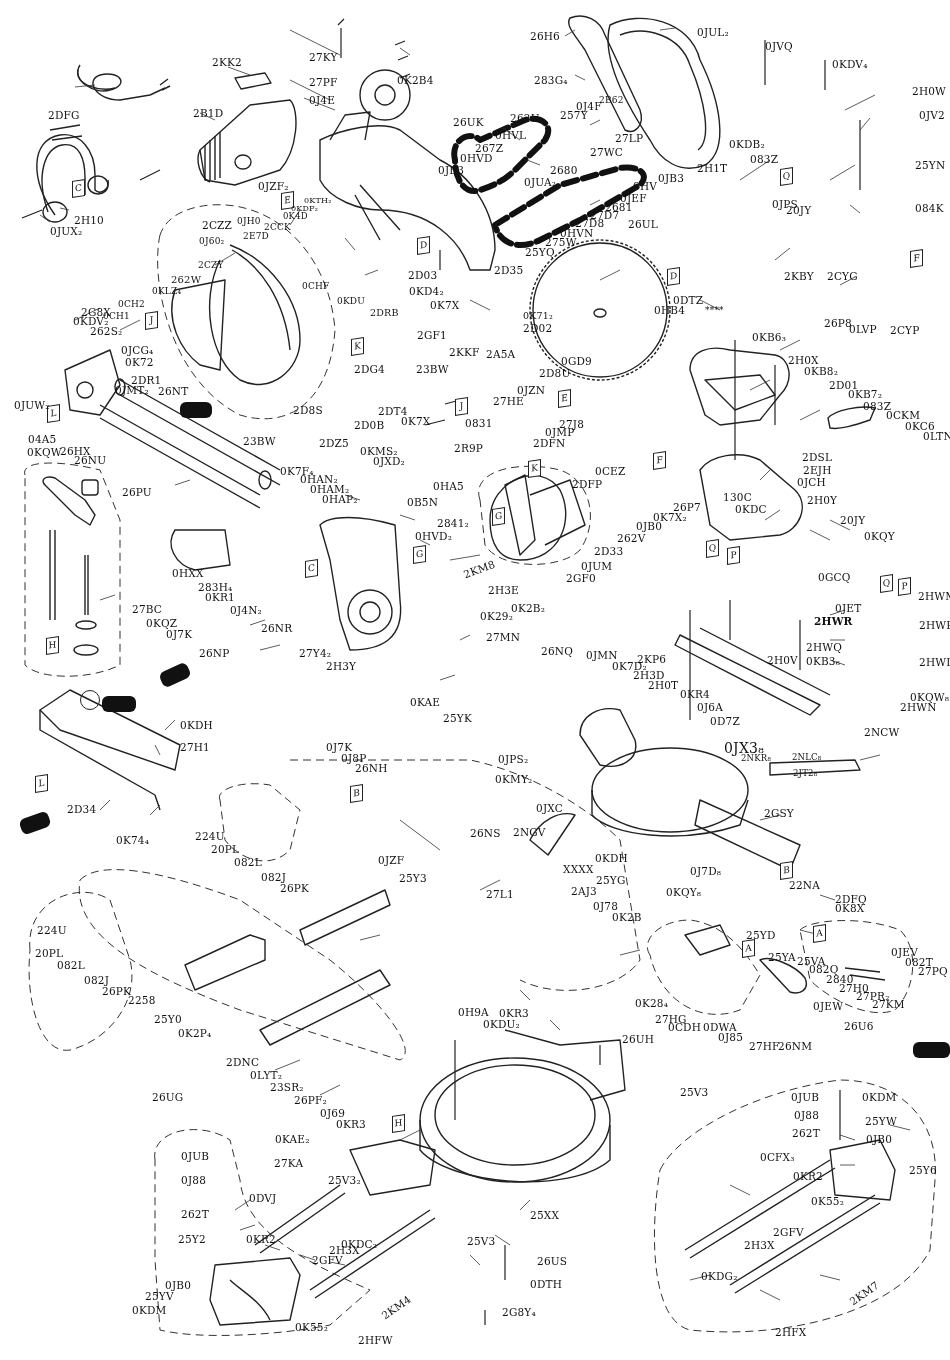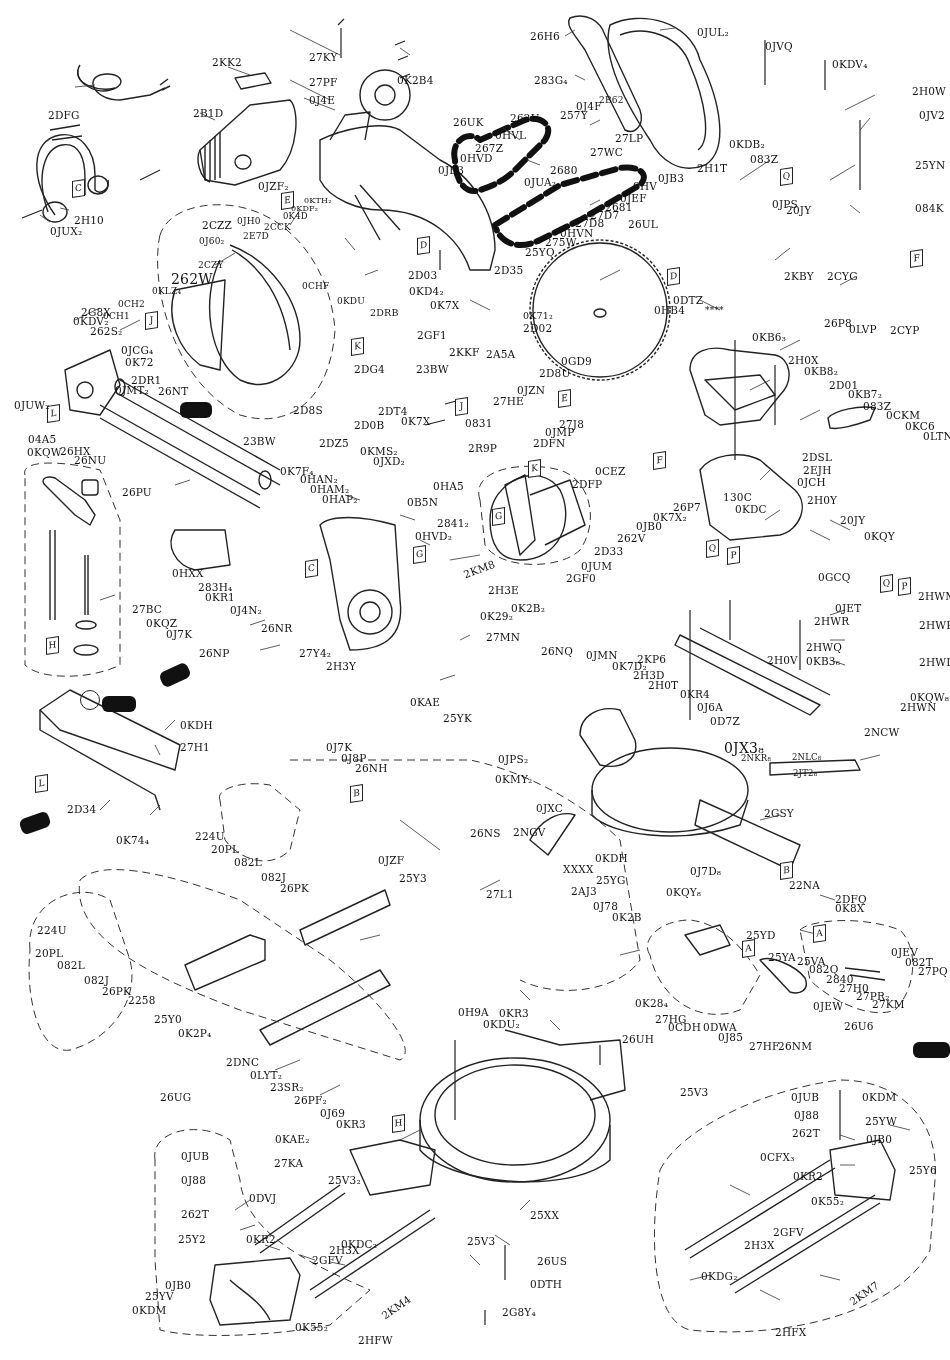--- a/index.html
+++ b/index.html
@@ -375,21 +375,21 @@
 <span class="lbl" style="left:827px;top:271px;">2CYG</span>
 <span class="lbl" style="left:824px;top:297px;margin-top:21px;">26P8</span>
 <span class="lbl" style="left:202px;top:220px;">2CZZ</span>
 <span class="lbl" style="left:199px;top:236px;font-size:9px;">0J60₂</span>
 <span class="lbl" style="left:237px;top:216px;font-size:9px;">0JH0</span>
 <span class="lbl" style="left:243px;top:231px;font-size:9px;">2E7D</span>
 <span class="lbl" style="left:264px;top:222px;font-size:9px;">2CCK</span>
 <span class="lbl" style="left:302px;top:281px;font-size:9px;">0CHF</span>
 <span class="lbl" style="left:337px;top:296px;font-size:9px;">0KDU</span>
 <span class="lbl" style="left:198px;top:260px;font-size:9px;">2CZY</span>
-<span class="lbl" style="left:171px;top:274px;font-size:14px;">262W</span>
+<span class="lbl" style="left:171px;top:274px;font-size:10px;">262W</span>
 <span class="lbl" style="left:152px;top:286px;font-size:9px;">0KLZ₄</span>
 <span class="lbl" style="left:408px;top:270px;">2D03</span>
 <span class="lbl" style="left:409px;top:286px;">0KD4₂</span>
 <span class="lbl" style="left:494px;top:265px;">2D35</span>
 <span class="lbl" style="left:673px;top:295px;">0DTZ</span>
 <span class="lbl" style="left:654px;top:305px;">0HB4</span>
 <span class="lbl" style="left:60px;top:307px;margin-left:21px;">2G8X</span>
 <span class="lbl" style="left:73px;top:316px;">0KDV₂</span>
 <span class="lbl" style="left:90px;top:326px;">262S₂</span>
 <span class="lbl" style="left:118px;top:299px;font-size:9px;">0CH2</span>
@@ -457,21 +457,21 @@
 <span class="lbl" style="left:849px;top:324px;">0LVP</span>
 <span class="lbl" style="left:890px;top:325px;">2CYP</span>
 <span class="lbl" style="left:243px;top:436px;">23BW</span>
 <span class="lbl" style="left:122px;top:487px;">26PU</span>
 <span class="lbl" style="left:280px;top:466px;">0K7F₄</span>
 <span class="lbl" style="left:300px;top:474px;">0HAN₂</span>
 <span class="lbl" style="left:310px;top:484px;">0HAM₂</span>
 <span class="lbl" style="left:322px;top:494px;">0HAP₂</span>
 <span class="lbl" style="left:360px;top:446px;">0KMS₂</span>
 <span class="lbl" style="left:373px;top:456px;">0JXD₂</span>
-<span class="lbl" style="left:468px;top:443px;">2R9P</span>
+<span class="lbl" style="left:454px;top:443px;">2R9P</span>
 <span class="lbl" style="left:433px;top:481px;">0HA5</span>
 <span class="lbl" style="left:407px;top:497px;">0B5N</span>
 <span class="lbl" style="left:437px;top:518px;">2841₂</span>
 <span class="lbl" style="left:415px;top:531px;">0HVD₂</span>
 <span class="lbl" style="left:463px;top:564px;transform:rotate(-20deg);">2KM8</span>
 <span class="lbl" style="left:172px;top:568px;">0HXX</span>
 <span class="lbl" style="left:198px;top:582px;">283H₄</span>
 <span class="lbl" style="left:205px;top:592px;">0KR1</span>
 <span class="lbl" style="left:230px;top:605px;">0J4N₂</span>
 <span class="lbl" style="left:261px;top:623px;">26NR</span>
@@ -487,21 +487,21 @@
 <span class="lbl" style="left:443px;top:713px;">25YK</span>
 <span class="lbl" style="left:132px;top:604px;">27BC</span>
 <span class="lbl" style="left:180px;top:720px;">0KDH</span>
 <span class="lbl" style="left:180px;top:742px;">27H1</span>
 <span class="lbl" style="left:67px;top:804px;">2D34</span>
 <span class="lbl" style="left:116px;top:835px;">0K74₄</span>
 <span class="lbl" style="left:818px;top:572px;">0GCQ</span>
 <span class="lbl" style="left:918px;top:591px;">2HWM</span>
 <span class="lbl" style="left:835px;top:603px;">0JET</span>
 <span class="lbl" style="left:919px;top:620px;">2HWP</span>
-<span class="lbl" style="left:814px;top:616px;">2HWR</span>
+<span class="lbl" style="left:814px;top:616px;font-weight:bold;">2HWR</span>
 <span class="lbl" style="left:919px;top:657px;">2HWL</span>
 <span class="lbl" style="left:806px;top:624px;margin-top:18px;">2HWQ</span>
 <span class="lbl" style="left:900px;top:702px;">2HWN</span>
 <span class="lbl" style="left:910px;top:692px;">0KQW₈</span>
 <span class="lbl" style="left:767px;top:655px;">2H0V</span>
 <span class="lbl" style="left:806px;top:656px;">0KB3₆</span>
 <span class="lbl" style="left:648px;top:680px;">2H0T</span>
 <span class="lbl" style="left:637px;top:654px;">2KP6</span>
 <span class="lbl" style="left:541px;top:646px;">26NQ</span>
 <span class="lbl" style="left:586px;top:650px;">0JMN</span>
@@ -571,21 +571,21 @@
 <span class="lbl" style="left:102px;top:986px;">26PK</span>
 <span class="lbl" style="left:128px;top:995px;">2258</span>
 <span class="lbl" style="left:154px;top:1014px;">25Y0</span>
 <span class="lbl" style="left:178px;top:1028px;">0K2P₄</span>
 <span class="lbl" style="left:226px;top:1057px;">2DNC</span>
 <span class="lbl" style="left:250px;top:1070px;">0LYT₂</span>
 <span class="lbl" style="left:270px;top:1082px;">23SR₂</span>
 <span class="lbl" style="left:294px;top:1095px;">26PF₂</span>
 <span class="lbl" style="left:320px;top:1108px;">0J69</span>
 <span class="lbl" style="left:336px;top:1119px;">0KR3</span>
-<span class="lbl" style="left:160px;top:1092px;text-align:center;">26UG</span>
+<span class="lbl" style="left:152px;top:1092px;text-align:center;">26UG</span>
 <span class="lbl" style="left:458px;top:1007px;">0H9A</span>
 <span class="lbl" style="left:499px;top:1008px;">0KR3</span>
 <span class="lbl" style="left:483px;top:1019px;">0KDU₂</span>
 <span class="lbl" style="left:275px;top:1134px;">0KAE₂</span>
 <span class="lbl" style="left:274px;top:1158px;">27KA</span>
 <span class="lbl" style="left:328px;top:1175px;">25V3₂</span>
 <span class="lbl" style="left:249px;top:1193px;">0DVJ</span>
 <span class="lbl" style="left:181px;top:1151px;">0JUB</span>
 <span class="lbl" style="left:181px;top:1175px;">0J88</span>
 <span class="lbl" style="left:181px;top:1209px;">262T</span>

